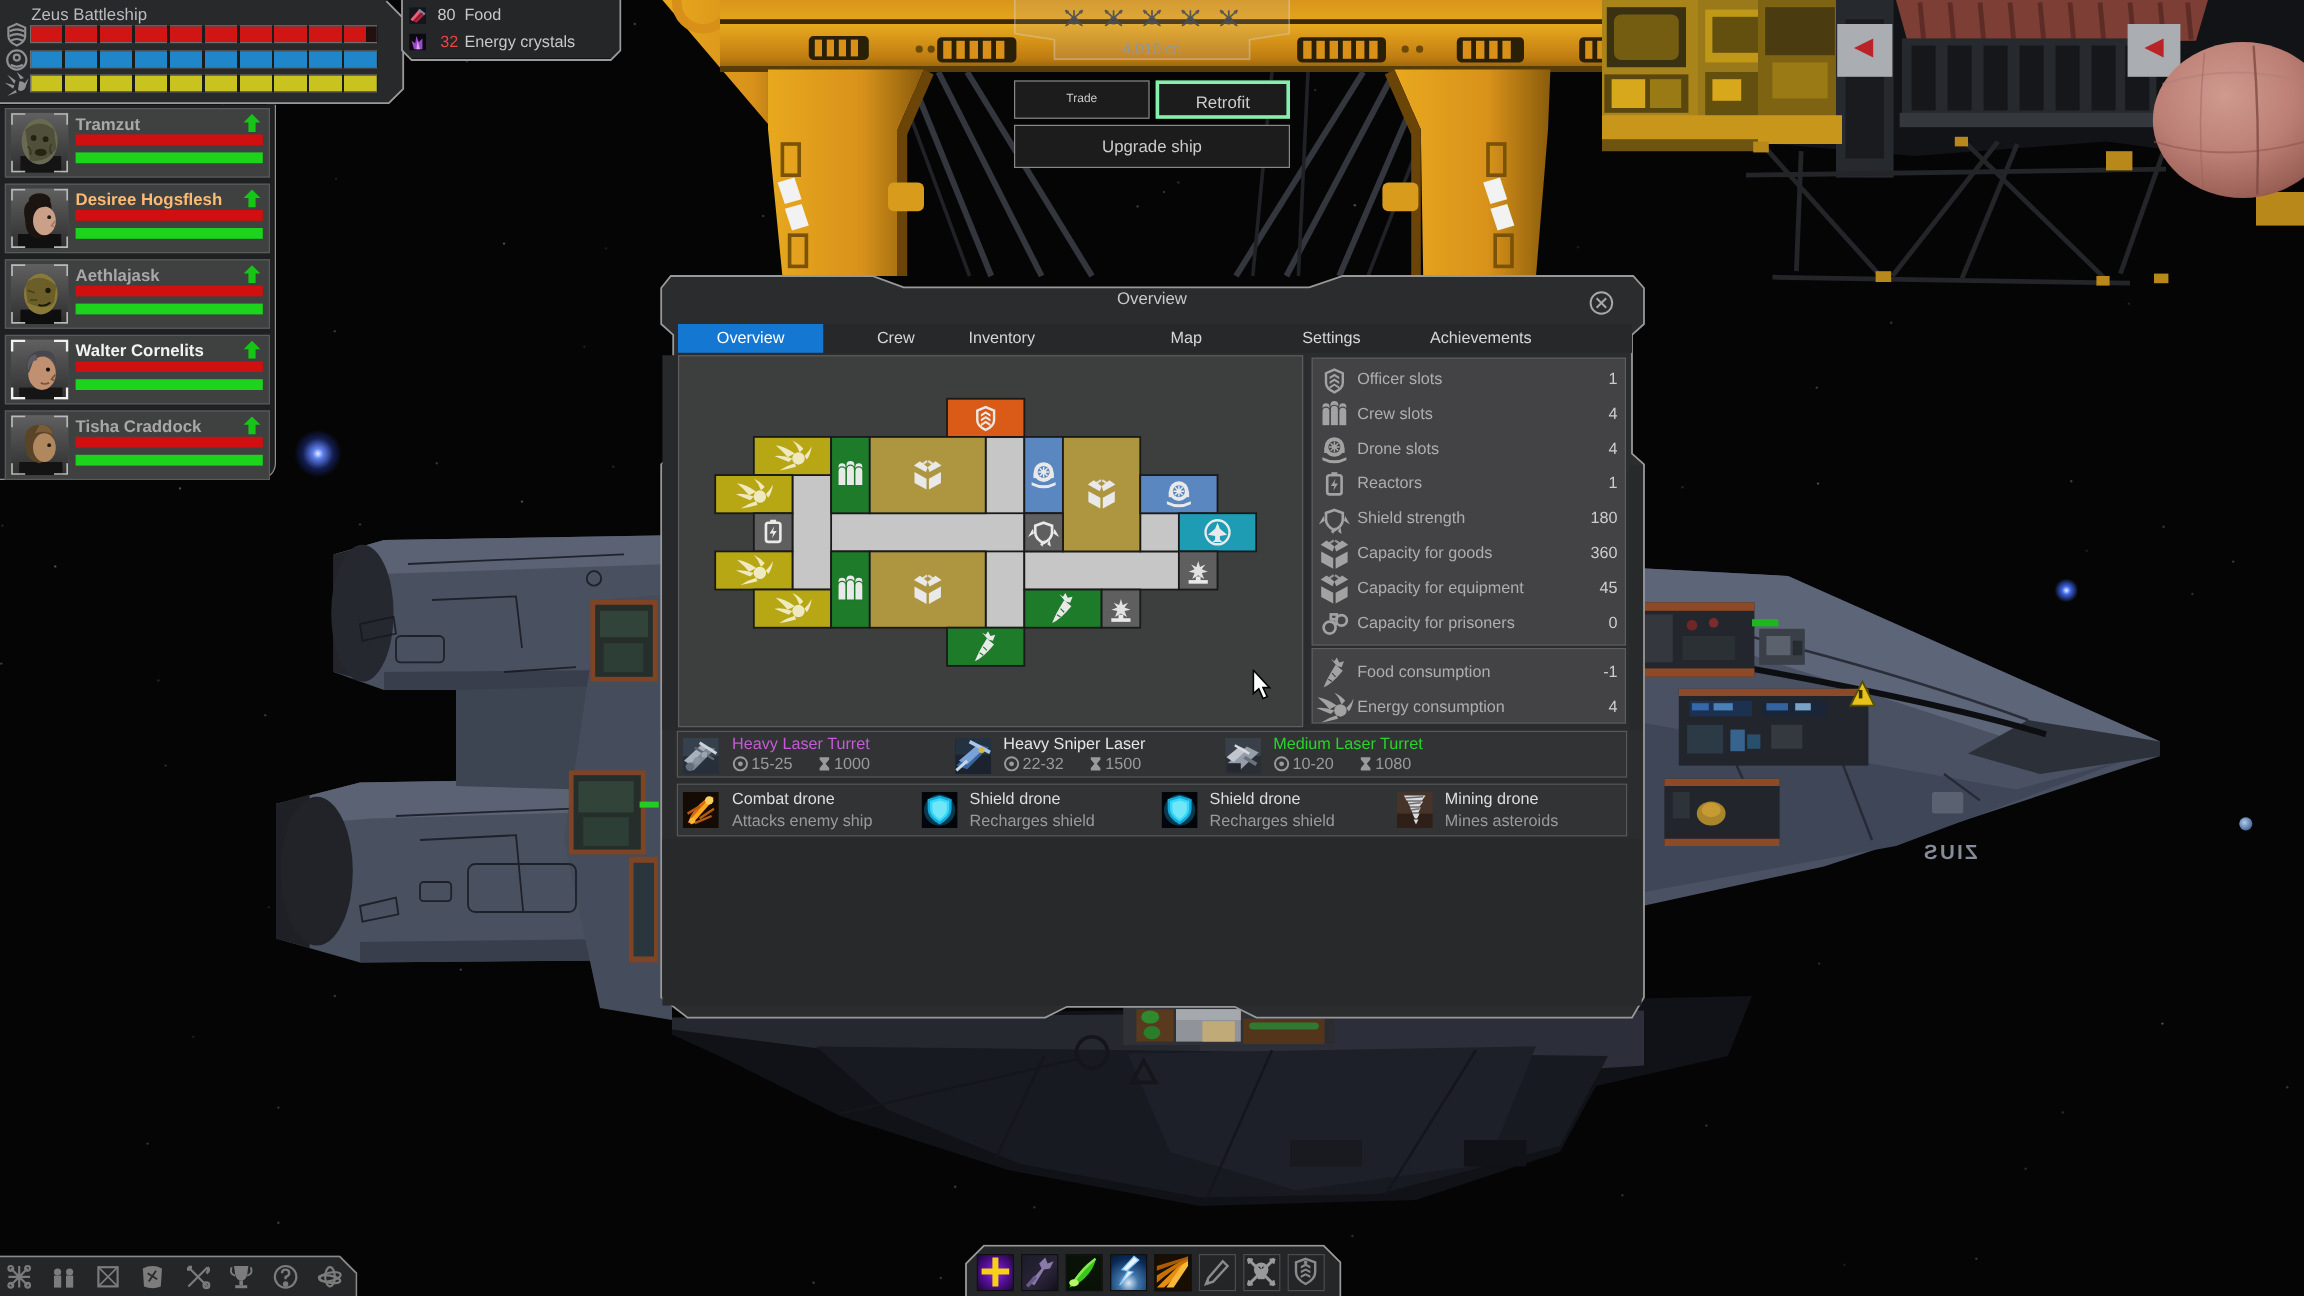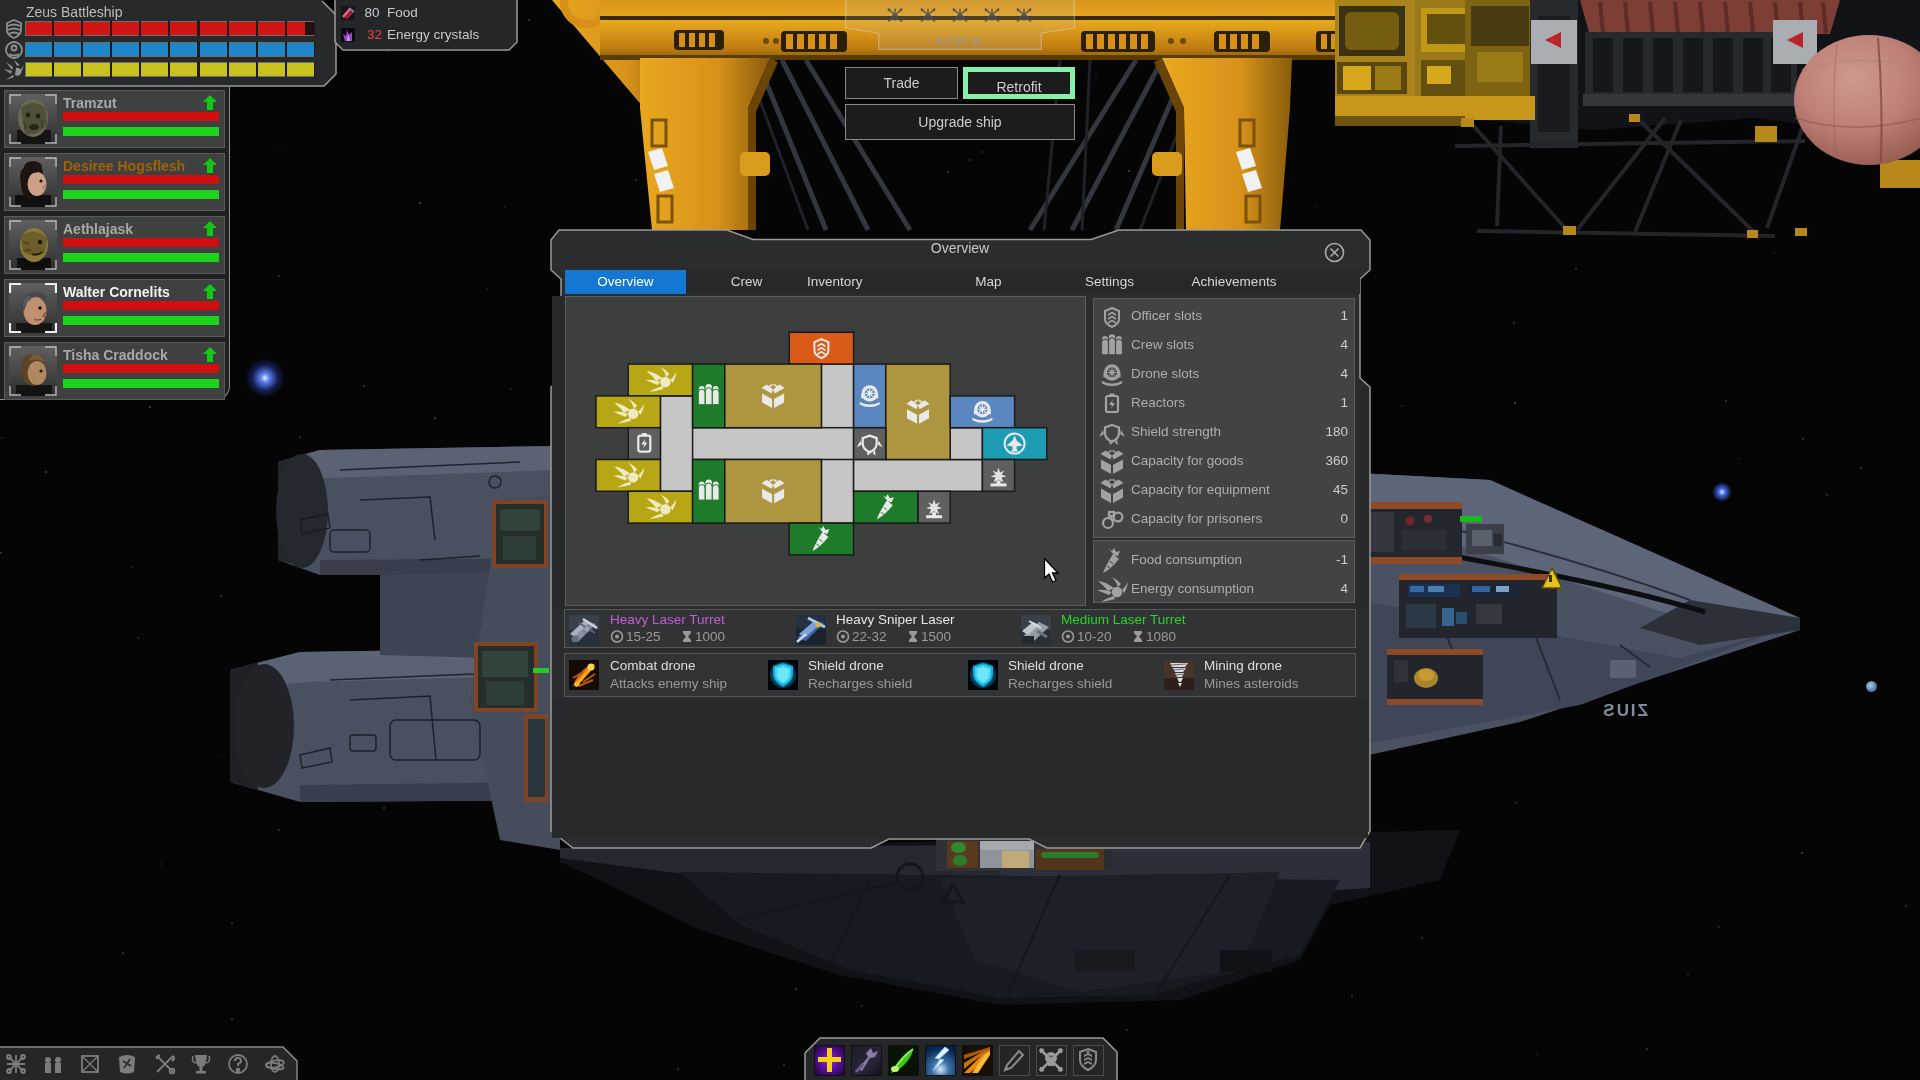--- a/index.html
+++ b/index.html
@@ -720,21 +720,21 @@
       </defs>
 <rect x="6" y="38" width="36" height="12" fill="#101010"></rect>
       <path d="M12,26 Q8,10 22,8 Q34,6 34,16 L32,30 Q30,40 22,42 Q12,40 12,26" fill="#1c1410"></path>
       <ellipse cx="28" cy="27" rx="9.5" ry="12" fill="#caa088"></ellipse>
       <path d="M18,10 Q10,12 12,26 L16,38 Q12,30 13,22 Z" fill="#1c1410"></path>
       <ellipse cx="24" cy="10" rx="9" ry="6" fill="#1c1410"></ellipse>
       <circle cx="32" cy="24" r="1.6" fill="#201810"></circle>
       <path d="M37,27 L34,31 L36,32" stroke="#a87860" stroke-width="1.4" fill="none"></path>
 <path d="M1,10 L1,1 L12,1 M36,1 L47,1 L47,10 M47,40 L47,49 L36,49 M12,49 L1,49 L1,40" fill="none" stroke="#b8b8b8" stroke-width="1.4"></path>
 </svg>
-<div class="abs" style="left:63px;top:158px;font-size:14px;font-weight:bold;color:#a16207;">Desiree Hogsflesh</div>
+<div class="abs" style="left:63px;top:158px;font-size:14px;font-weight:bold;color:#fdba74;">Desiree Hogsflesh</div>
 <svg class="abs" style="left:203px;top:158px;" width="14" height="15" viewBox="0 0 14 15">
 <polygon points="7,0 14,7 10,7 10,15 4,15 4,7 0,7" fill="#17c517"></polygon>
 </svg>
 <div class="abs" style="left:63px;top:175px;width:156px;height:9px;background:#d01010;"></div>
 <div class="abs" style="left:63px;top:190px;width:156px;height:9px;background:#1bd41b;"></div>
 <div class="abs" style="left:4px;top:216px;width:221px;height:58px;background:#3f4140;border:1px solid #5a5a5a;box-sizing:border-box;"></div>
 <svg class="abs" style="left:9px;top:220px;" width="48" height="50" viewBox="0 0 48 50">
 <rect width="48" height="50" fill="#5e5e5e"></rect>
       <rect width="48" height="50" fill="url(#pg2)"></rect>
 <defs>
@@ -862,22 +862,22 @@
       <g transform="translate(179,15) scale(0.72)" fill="#4b4f55" opacity="0.9">
 <circle cx="0" cy="3" r="4.5"></circle>
         <circle cx="-1.7" cy="2" r="1.3" fill="#2e3238"></circle>
         <circle cx="1.7" cy="2" r="1.3" fill="#2e3238"></circle>
 <path d="M-9,-8 L9,8 M9,-8 L-9,8 M0,-9 L0,0" stroke="#4b4f55" stroke-width="2"></path>
 <path d="M-10,-9 L-6,-7 M-10,-9 L-8,-5 M10,-9 L6,-7 M10,-9 L8,-5 M-10,9 L-6,7 M10,9 L6,7" stroke="#4b4f55" stroke-width="1.6"></path>
 <path d="M-7,6 L7,6" stroke="#4b4f55" stroke-width="1.6"></path>
 </g>
     </svg>
 <div class="abs" style="left:878px;top:33px;width:164px;text-align:center;font-size:13px;color:#9097a0;">4,010 cr.</div>
-<div class="abs" style="left:845px;top:67px;width:113px;height:32px;background:#1c1c1c;border:1px solid #888;box-sizing:border-box;color:#ccc;font-size:14px;text-align:center;line-height:30px;">Trade</div>
-<div class="abs" style="left:963px;top:67px;width:112px;height:32px;background:#1c1c1c;border:5px solid #86efac;box-sizing:border-box;color:#ccc;font-size:14px;text-align:center;line-height:30px;">Retrofit</div>
+<div class="abs" style="left:845px;top:67px;width:113px;height:32px;background:#1c1c1c;border:1px solid #888;box-sizing:border-box;color:#ccc;font-size:10px;text-align:center;line-height:30px;">Trade</div>
+<div class="abs" style="left:963px;top:67px;width:112px;height:32px;background:#1c1c1c;border:3px solid #86efac;box-sizing:border-box;color:#ccc;font-size:14px;text-align:center;line-height:30px;">Retrofit</div>
 <div class="abs" style="left:845px;top:104px;width:230px;height:36px;background:#1c1c1c;border:1px solid #888;box-sizing:border-box;color:#ccc;font-size:14px;text-align:center;line-height:34px;">Upgrade ship</div>
 <div class="abs" style="left:0;top:1047px;width:296px;height:33px;background:#242628;clip-path:polygon(0 0,283px 0,296px 13px,296px 33px,0 33px);"></div>
 <svg class="abs" style="left:0;top:1046px;" width="298" height="34" viewBox="0 0 298 34">
 <path d="M0,1 L283,1 L297,15 L297,34" fill="none" stroke="#8a8a8a" stroke-width="1.5"></path>
 </svg>
 <svg class="abs" style="left:0;top:1047px;" width="296" height="33" viewBox="0 0 296 33">
       <g transform="translate(16,17)" fill="none" stroke="#7c7c7c" stroke-width="1.8">
         <path d="M-7,-7 L7,7 M-7,7 L7,-7 M0,-9 L0,9 M-9,0 L9,0"></path>
         <circle cx="-7" cy="-7" r="2"></circle>
         <circle cx="7" cy="-7" r="2"></circle>

